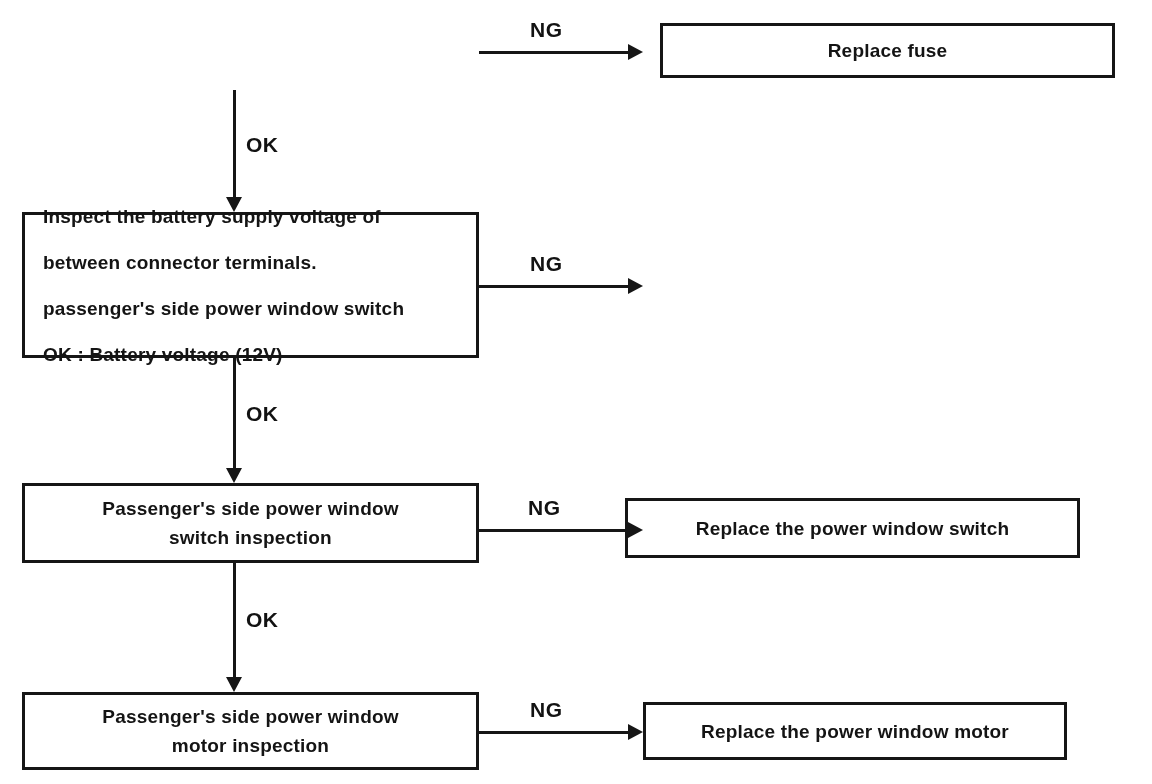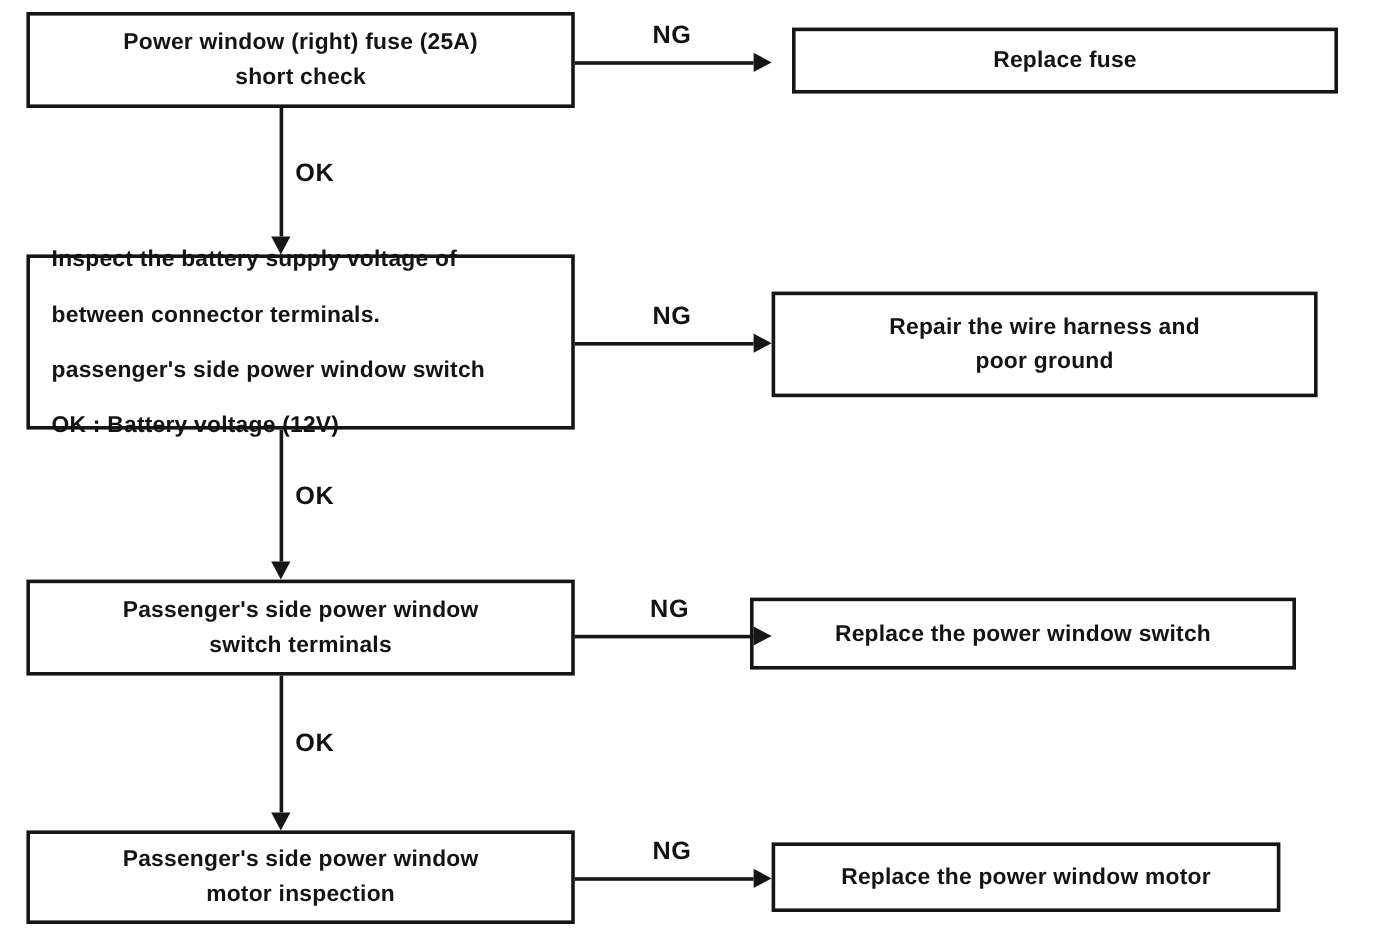--- a/index.html
+++ b/index.html
@@ -36,21 +36,21 @@
     padding-left: 18px;
     padding-right: 26px;
     gap: 17px;
   }
   .lbl {
     position: absolute;
     width: 60px;
     color: #121212;
     font-size: 21px;
     font-weight: 700;
-    text-align: center;
+    text-align: left;
     letter-spacing: 0.5px;
   }
   
   .varrow {
     position: absolute;
     width: 16px;
     display: flex;
     flex-direction: column;
     align-items: center;
   }
@@ -75,24 +75,20 @@
     border-top: 8px solid transparent;
     border-bottom: 8px solid transparent;
     border-left: 15px solid #161616;
   }
 </style>
 </head>
 <body>
 
 <div class="canvas">
 
-  <div class="box" style="left:22px; top:10px; width:457px; height:80px">
-    <div>Power window (right) fuse (25A)</div>
-    <div>short check</div>
-  </div>
   <div class="box" style="left:660px; top:23px; width:455px; height:55px">
     <div>Replace fuse</div>
   </div>
   <div class="harrow" style="left:479px; top:44px; width:164px">
     <div class="line"></div>
     <div class="head"></div>
   </div>
   <div class="lbl" style="left:530px; top:18px">NG</div>
 
   <div class="varrow" style="left:226px; top:90px; height:122px">
@@ -100,39 +96,35 @@
     <div class="head"></div>
   </div>
   <div class="lbl" style="left:246px; top:133px; text-align:left">OK</div>
 
   <div class="box left-align" style="left:22px; top:212px; width:457px; height:146px">
     <div>Inspect the battery supply voltage of</div>
     <div>between connector terminals.</div>
     <div>passenger's side power window switch</div>
     <div>OK : Battery voltage (12V)</div>
   </div>
-  <div class="box" style="left:643px; top:243px; width:455px; height:88px">
-    <div>Repair the wire harness and</div>
-    <div>poor ground</div>
-  </div>
   <div class="harrow" style="left:479px; top:278px; width:164px">
     <div class="line"></div>
     <div class="head"></div>
   </div>
   <div class="lbl" style="left:530px; top:252px">NG</div>
 
   <div class="varrow" style="left:226px; top:358px; height:125px">
     <div class="line"></div>
     <div class="head"></div>
   </div>
   <div class="lbl" style="left:246px; top:402px; text-align:left">OK</div>
 
   <div class="box" style="left:22px; top:483px; width:457px; height:80px">
     <div>Passenger's side power window</div>
-    <div>switch terminals</div>
+    <div>switch inspection</div>
   </div>
   <div class="box" style="left:625px; top:498px; width:455px; height:60px">
     <div>Replace the power window switch</div>
   </div>
   <div class="harrow" style="left:479px; top:522px; width:164px">
     <div class="line"></div>
     <div class="head"></div>
   </div>
   <div class="lbl" style="left:528px; top:496px">NG</div>
 

